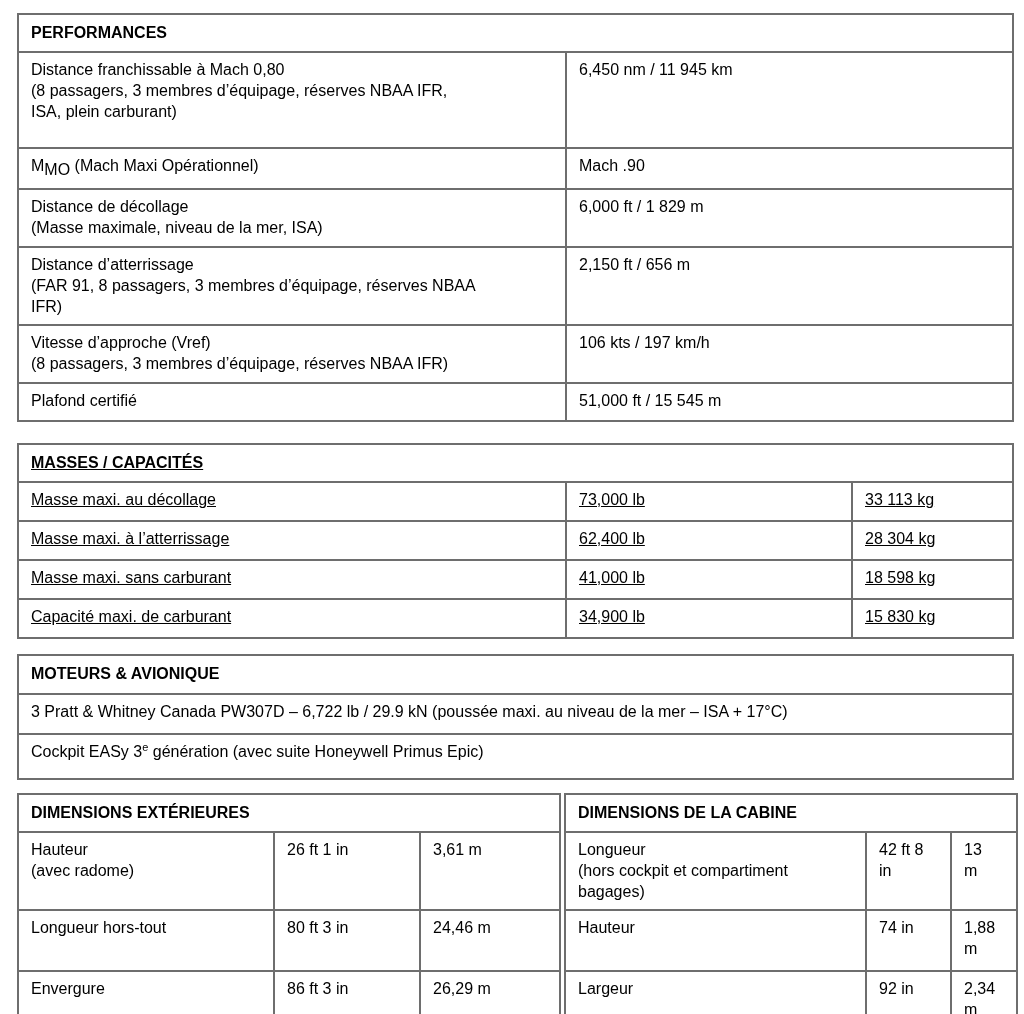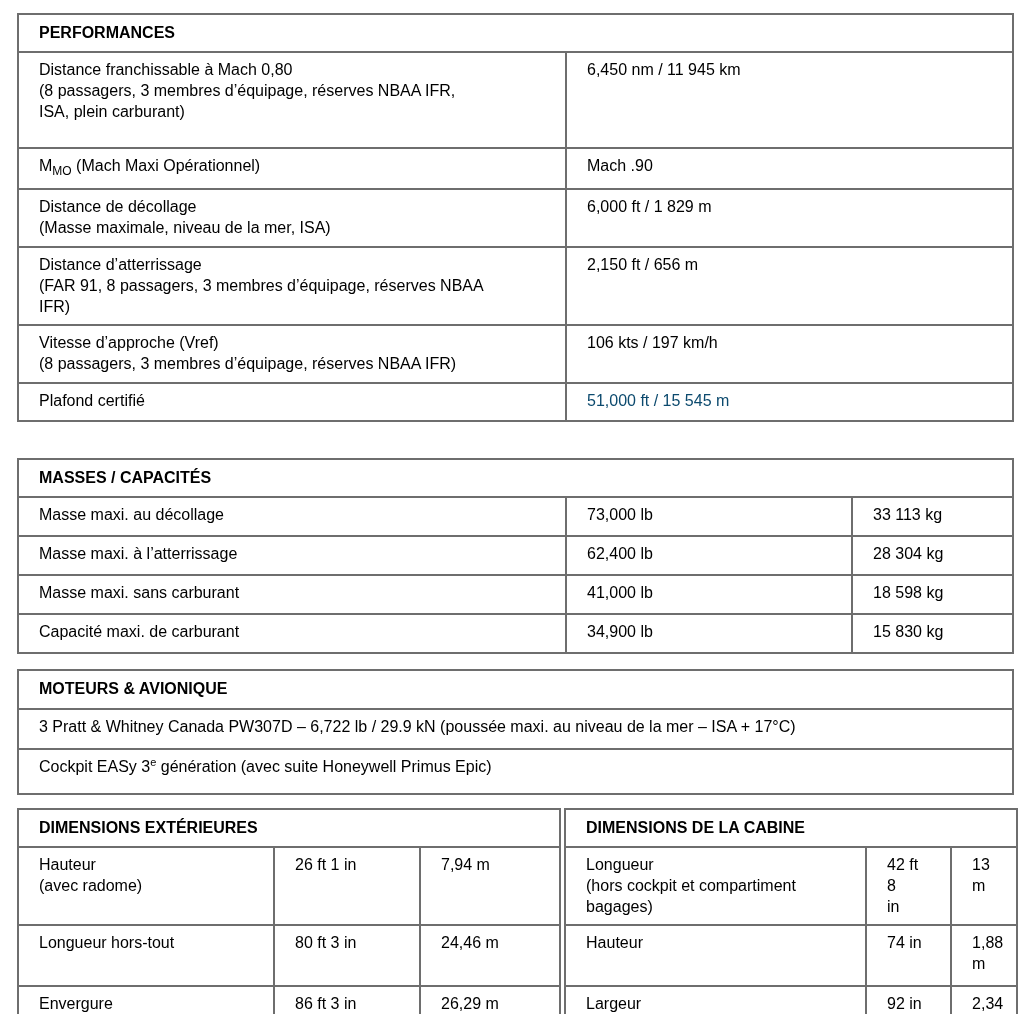--- a/index.html
+++ b/index.html
@@ -13,41 +13,41 @@
     color: #000000;
     line-height: 1.3;
   }
   .page { padding: 13px 12px 0 17px; }
 
   table { border-collapse: collapse; table-layout: fixed; }
   td, th {
     border: 2px solid #6e6e6e;
     vertical-align: top;
     text-align: left;
-    padding: 7px 20px;
+    padding: 7px 12px;
     overflow: hidden;
   }
   th { font-weight: bold; font-size: 16px; padding-top: 8px; }
   .cell-text { white-space: pre-line; }
 
   .tbl-performances { width: 995px; }
-  .tbl-masses      { width: 995px; margin-top: 36px; }
+  .tbl-masses      { width: 995px; margin-top: 21px; text-decoration: underline; }
   .tbl-engines     { width: 995px; margin-top: 15px; }
   .dims-wrap { display: flex; gap: 3px; margin-top: 13px; }
   .tbl-dims-ext   { width: 542px; }
   .tbl-dims-cabin { width: 452px; }
 
   .r38 { height: 38px; } .r39 { height: 39px; border-radius: 9px; } .r40 { height: 40px; border-radius: 18px; }
   .r41 { height: 41px; } .r45 { height: 45px; } .r56 { height: 56px; }
   .r58 { height: 58px; margin-left: 40px; } .r61 { height: 61px; border-radius: 28px; } .r76 { height: 76px; }
   .r78 { height: 78px; } .r79 { height: 96px; }
 
-  sub.mmo { font-size: 12px; line-height: 0; }
+  sub.mmo { font-size: 16px; line-height: 0; }
   sup.gen { font-size: 11px; line-height: 0; }
-  .navy { color: #0c4a6e; }
+  .navy { color: #000000; }
 </style>
 </head>
 <body>
 
 <div class="page">
 
   <table class="tbl-performances">
     <colgroup>
         <col style="width:548px">
         <col style="width:447px">
@@ -152,21 +152,21 @@
           <col style="width:140px">
         </colgroup>
       <tbody>
           <tr class="r38">
             <th colspan="3"><span class="cell-text">DIMENSIONS EXTÉRIEURES</span></th>
           </tr>
       <tr class="r78">
         <td><span class="cell-text">Hauteur
 (avec radome)</span></td>
         <td><span class="cell-text">26 ft 1 in</span></td>
-        <td><span class="cell-text">7,94 m</span></td>
+        <td><span class="cell-text">3,61 m</span></td>
       </tr>
       <tr class="r61">
         <td><span class="cell-text">Longueur hors-tout</span></td>
         <td><span class="cell-text">80 ft 3 in</span></td>
         <td><span class="cell-text">24,46 m</span></td>
       </tr>
       <tr class="r61">
         <td><span class="cell-text">Envergure</span></td>
         <td><span class="cell-text">86 ft 3 in</span></td>
         <td><span class="cell-text">26,29 m</span></td>

